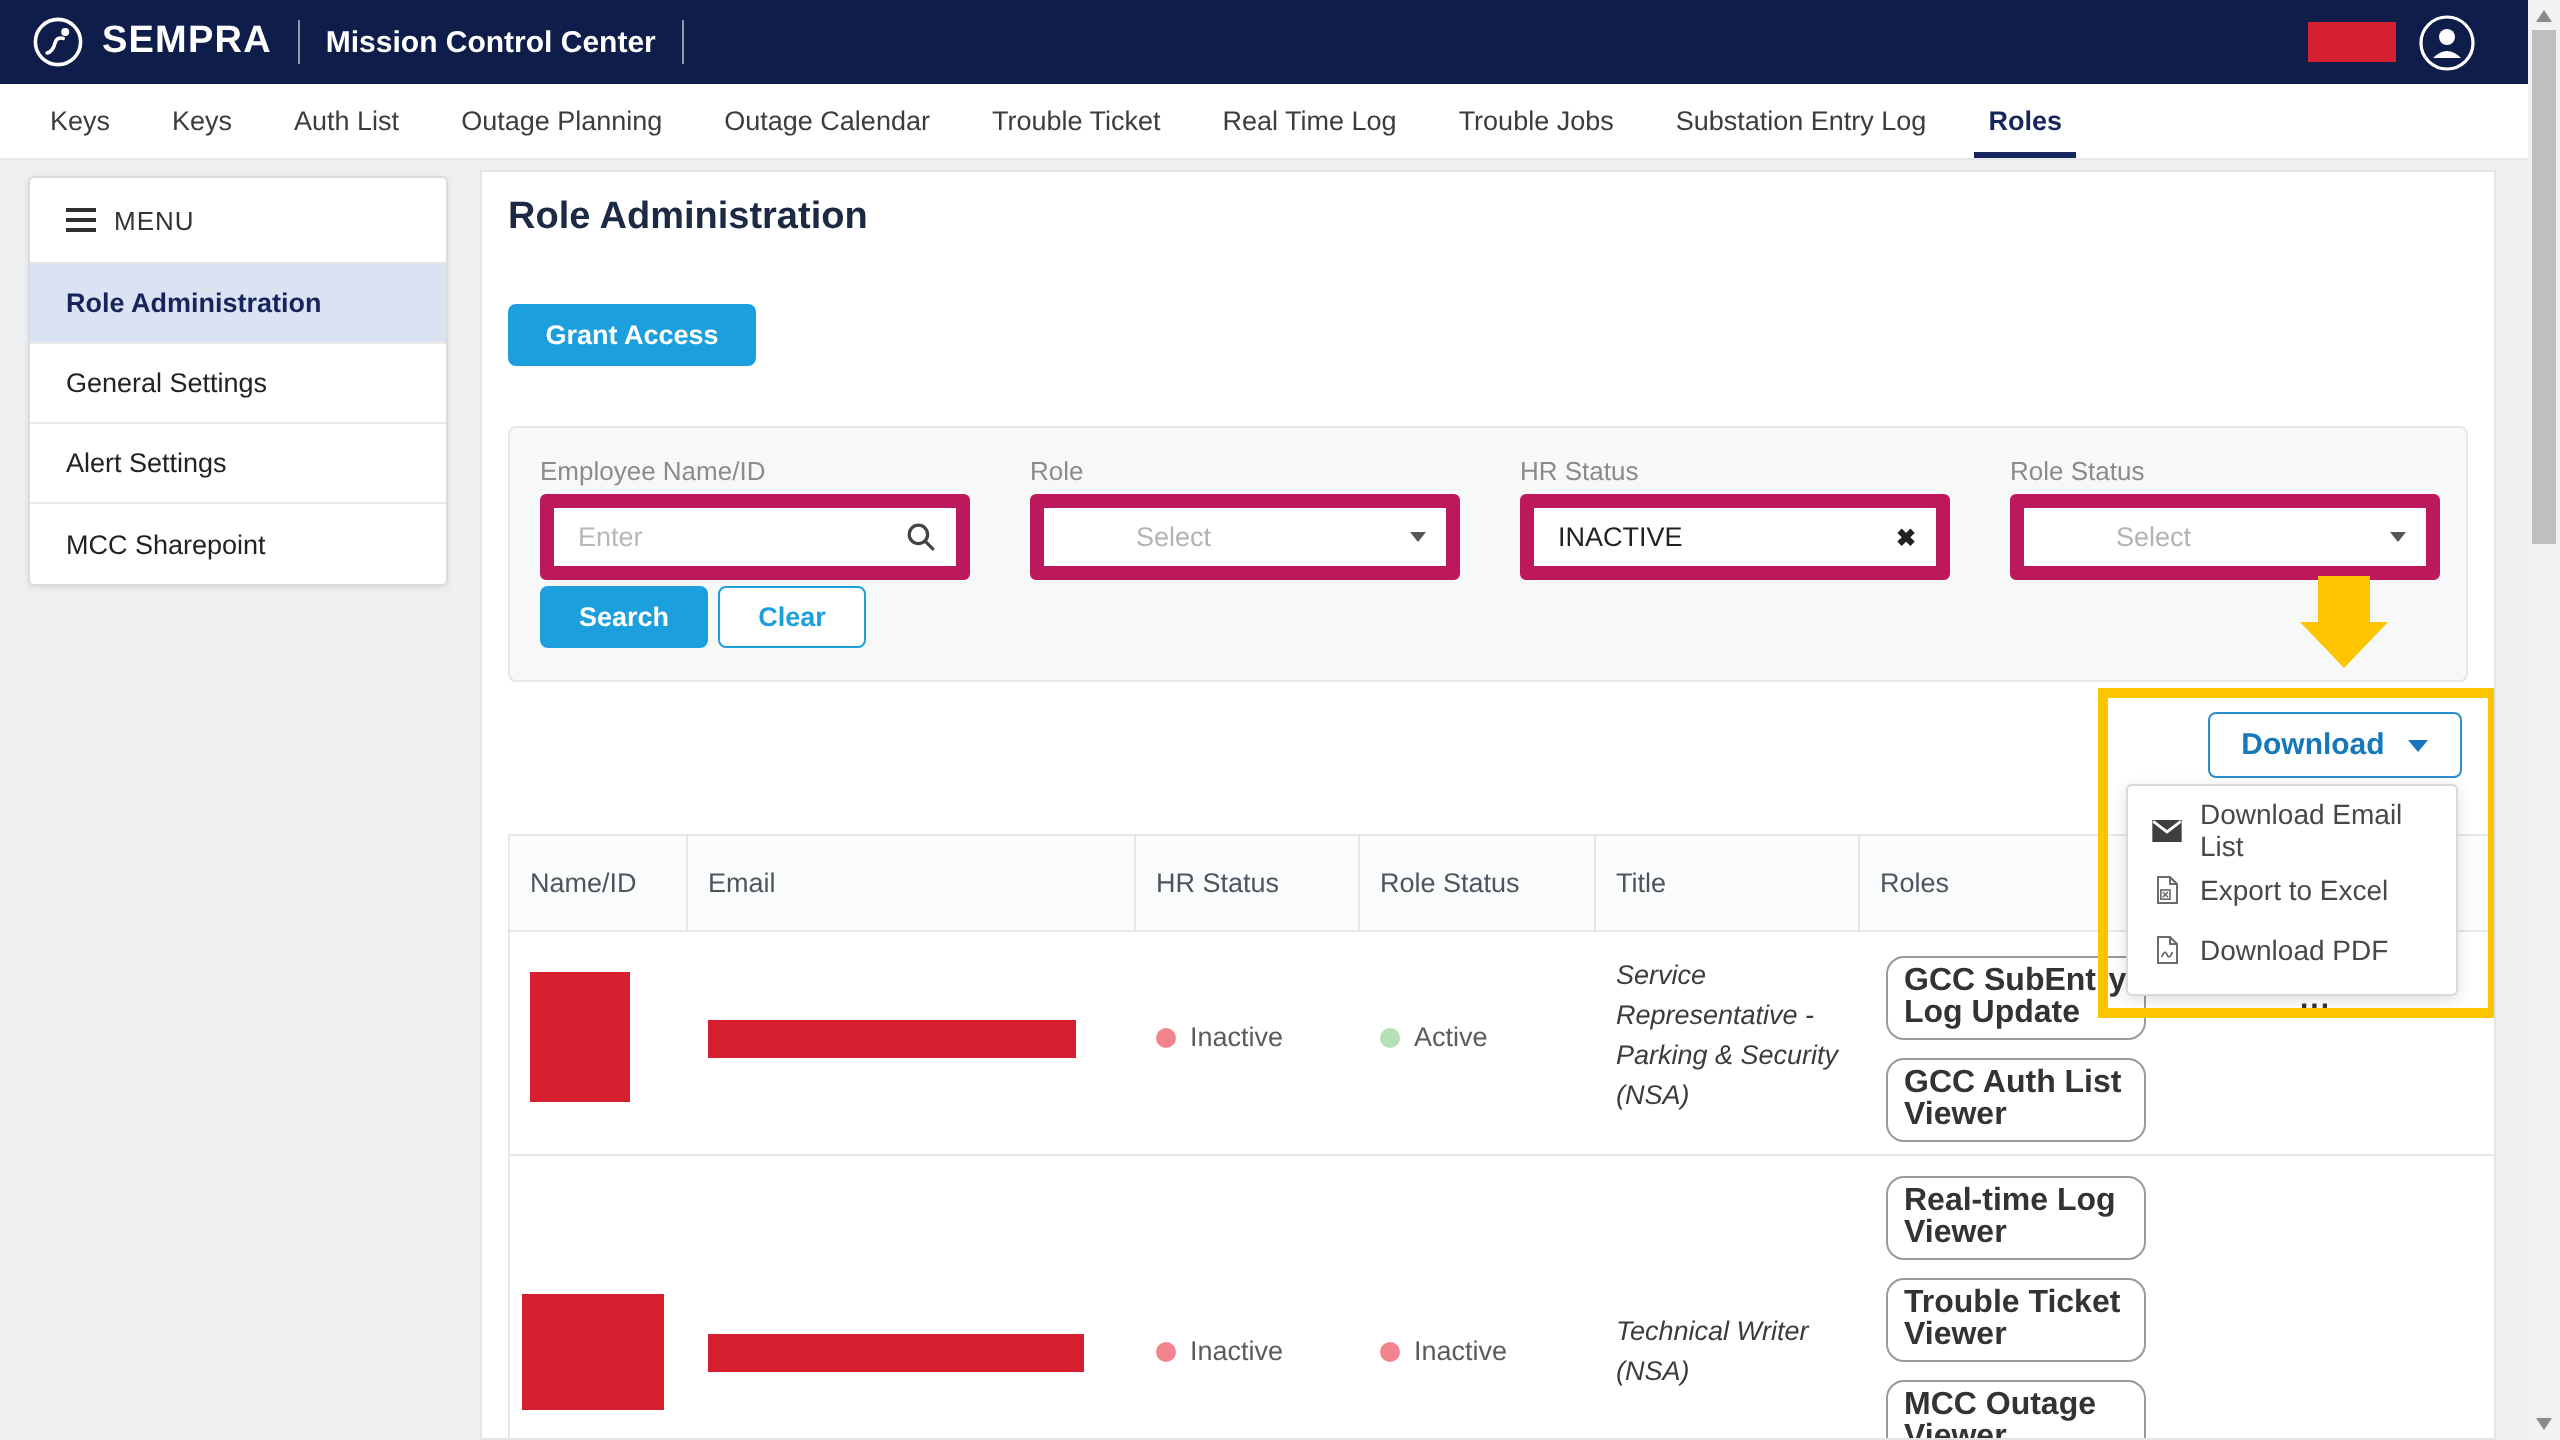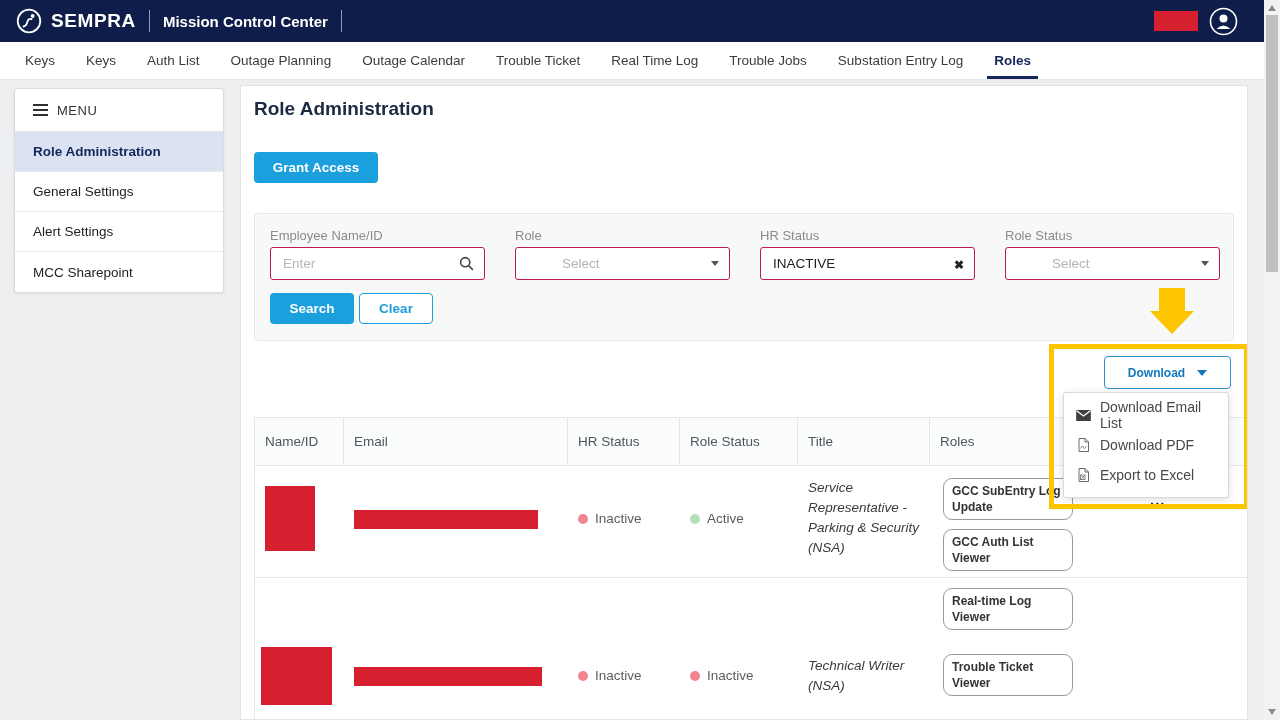--- a/index.html
+++ b/index.html
@@ -42,22 +42,22 @@
   .page-title { position:absolute; left:13px; top:12px; margin:0; font-size:19px; font-weight:bold; color:#1c2a44; }
   .grant-btn { position:absolute; left:13px; top:66px; width:124px; height:31px;
     background:var(--accent-blue); color:#fff; font-size:13.5px; font-weight:bold;
     border:none; border-radius:4px; cursor:pointer; font-family:inherit; }
   
   .filter-panel { position:absolute; left:13px; top:127px; width:980px; height:128px;
     background:#f7f8f8; border:1px solid #e7e7e7; border-radius:4px; }
   .fcol { position:absolute; top:14px; width:215px; }
   .fc1{left:15px} .fc2{left:260px} .fc3{left:505px} .fc4{left:750px}
   .flabel { font-size:13px; color:#8b8b8b; }
-  .fctrl { position:absolute; top:19px; left:0; height:33px; width:215px; background:#fff;
-    border:1px solid #be185d; border-radius:3px; display:flex; align-items:center; padding:0 10px; cursor:pointer; }
+  .fctrl { position:absolute; top:19px; left:0; height:43px; width:215px; background:#fff;
+    border:7px solid #be185d; border-radius:3px; display:flex; align-items:center; padding:0 10px; cursor:pointer; }
   .fctrl input { border:none; outline:none; flex:1; min-width:0; font-size:13.5px; color:#222;
     font-family:inherit; background:transparent; }
   .fctrl input::placeholder { color:#b8b8b8; }
   .sel-text { color:#b3b3b3; font-size:13.5px; flex:1;margin-left:36px; }
   .caret { width:0; height:0; border-left:4px solid transparent; border-right:4px solid transparent; border-top:5px solid #555; }
   .clear-x::before { content:"✖"; font-size:12px; color:#222; font-weight:bold; }
   .search-btn { position:absolute; left:15px; top:79px; width:84px; height:31px;
     background:var(--accent-blue); color:#fff; font-size:13.5px; font-weight:bold;
     border:none; border-radius:4px; cursor:pointer; font-family:inherit; }
   .clear-btn { position:absolute; left:104px; top:79px; width:74px; height:31px;
@@ -66,21 +66,21 @@
   
   .annot-arrow { position:absolute; left:909px; top:202px; width:44px; z-index:50; pointer-events:none; }
   .arrow-stem { width:26px; height:23px; background:var(--highlight-yellow); margin:0 auto; }
   .arrow-head { width:0; height:0; border-left:22px solid transparent; border-right:22px solid transparent;
     border-top:23px solid var(--highlight-yellow); }
   .highlight-box { position:absolute; left:808px; top:258px; width:200px; height:165px;
     border:5px solid var(--highlight-yellow); z-index:40; pointer-events:none; }
   
   .download-btn { position:absolute; left:863px; top:270px; width:127px; height:33px;
     background:#fff; border:1px solid #2b8fcc; border-radius:4px; color:var(--link-blue);
-    font-size:12px; font-weight:bold; display:flex; align-items:center; justify-content:center;
+    font-size:15px; font-weight:bold; display:flex; align-items:center; justify-content:center;
     gap:12px; z-index:30; cursor:pointer; font-family:inherit; }
   .caret-blue { width:0; height:0; border-left:5px solid transparent; border-right:5px solid transparent;
     border-top:6px solid var(--link-blue); }
   .download-menu { position:absolute; left:822px; top:306px; width:166px; background:#fff;
     border:1px solid #d9d9d9; border-radius:3px; box-shadow:0 2px 8px rgba(0,0,0,.13);
     z-index:35; padding:7px 0; }
   .menu-item { height:30px; display:flex; align-items:center; gap:9px; padding:0 12px;
     font-size:14px; color:#484848; cursor:pointer; }
   .menu-item .mi-icon { display:flex; width:15px; justify-content:center; }
   
@@ -102,22 +102,22 @@
   .status-line { display:flex; align-items:center; gap:7px; margin-left:10px; font-size:13.5px; color:#5c5c5c; }
   .s1 { margin-top:45px; } .s2 { margin-top:90px; }
   .dot { width:10px; height:10px; border-radius:50%; flex:0 0 auto; }
   .dot[data-tone="red"] { background:var(--dot-red); }
   .dot[data-tone="green"] { background:var(--dot-green); }
   .title-text { margin-left:10px; width:114px; font-size:13.5px; color:#3b3b3b; line-height:20px;font-style:italic; }
   .t1 { margin-top:12px; } .t2 { margin-top:78px; }
   .roles-cell { padding-left:13px; }
   .rc1 { padding-top:12px; } .rc2 { padding-top:10px; }
   .badge { display:block; width:fit-content; max-width:130px; border:1px solid #9a9a9a; border-radius:9px;
-    padding:4px 8px; font-size:12px; font-weight:bold; color:#333; line-height:16px; background:#fff; }
-  .rc1 .badge { margin-bottom:9px; } .rc2 .badge { margin-bottom:24px; }
+    padding:4px 8px; font-size:16px; font-weight:bold; color:#333; line-height:16px; background:#fff; }
+  .rc1 .badge { margin-bottom:9px; } .rc2 .badge { margin-bottom:9px; }
   .more-btn { position:absolute; left:14px; top:24px; background:none; border:none; cursor:pointer;
     font-weight:bold; color:#333; font-size:15px; letter-spacing:1px; font-family:inherit; }
   
   .scrollbar { position:absolute; right:0; top:0; width:16px; height:720px; background:#f2f2f2; z-index:100; }
   .sb-up { width:0; height:0; border-left:4px solid transparent; border-right:4px solid transparent;
     border-bottom:6px solid #8a8a8a; margin:5px auto 3px; cursor:pointer; }
   .sb-down { position:absolute; bottom:5px; left:4px; width:0; height:0;
     border-left:4px solid transparent; border-right:4px solid transparent; border-top:6px solid #8a8a8a; cursor:pointer; }
   .sb-thumb { position:absolute; top:15px; left:2px; width:12px; height:257px; background:#bdbfc1; cursor:pointer; }
 </style>
@@ -237,35 +237,35 @@
           <path d="M0.5 0.8 L8 6.5 L15.5 0.8" stroke="#fff" stroke-width="1.5" fill="none"></path>
         </svg>
       </span>
       <span>Download Email List</span>
     </div>
     <div class="menu-item">
       <span class="mi-icon">
         <svg width="11" height="14" viewBox="0 0 11 14">
           <path d="M1 .5 h6 L10.5 4 v9.5 h-9.5 z" fill="none" stroke="#6a6a6a"></path>
           <path d="M7 .5 V4 h3.5" fill="none" stroke="#6a6a6a"></path>
-          <path d="M2.8 10.5 q1.6 -4 2.7 -1.2 q1.1 2.8 2.7 -1.2" fill="none" stroke="#6a6a6a" stroke-width=".9"></path>
+          <rect x="2.4" y="7" width="4.6" height="4.6" fill="none" stroke="#6a6a6a" stroke-width=".8"></rect>
+          <path d="M3.4 8 l2.6 2.6 M6 8 l-2.6 2.6" stroke="#6a6a6a" stroke-width=".8"></path>
         </svg>
       </span>
-      <span>Download PDF</span>
+      <span>Export to Excel</span>
     </div>
     <div class="menu-item">
       <span class="mi-icon">
         <svg width="11" height="14" viewBox="0 0 11 14">
           <path d="M1 .5 h6 L10.5 4 v9.5 h-9.5 z" fill="none" stroke="#6a6a6a"></path>
           <path d="M7 .5 V4 h3.5" fill="none" stroke="#6a6a6a"></path>
-          <rect x="2.4" y="7" width="4.6" height="4.6" fill="none" stroke="#6a6a6a" stroke-width=".8"></rect>
-          <path d="M3.4 8 l2.6 2.6 M6 8 l-2.6 2.6" stroke="#6a6a6a" stroke-width=".8"></path>
+          <path d="M2.8 10.5 q1.6 -4 2.7 -1.2 q1.1 2.8 2.7 -1.2" fill="none" stroke="#6a6a6a" stroke-width=".9"></path>
         </svg>
       </span>
-      <span>Export to Excel</span>
+      <span>Download PDF</span>
     </div>
   </div>
 
   <div class="highlight-box"></div>
 
   <section class="rtable">
     <div class="thead">
       <div class="th">Name/ID</div>
       <div class="th">Email</div>
       <div class="th">HR Status</div>

